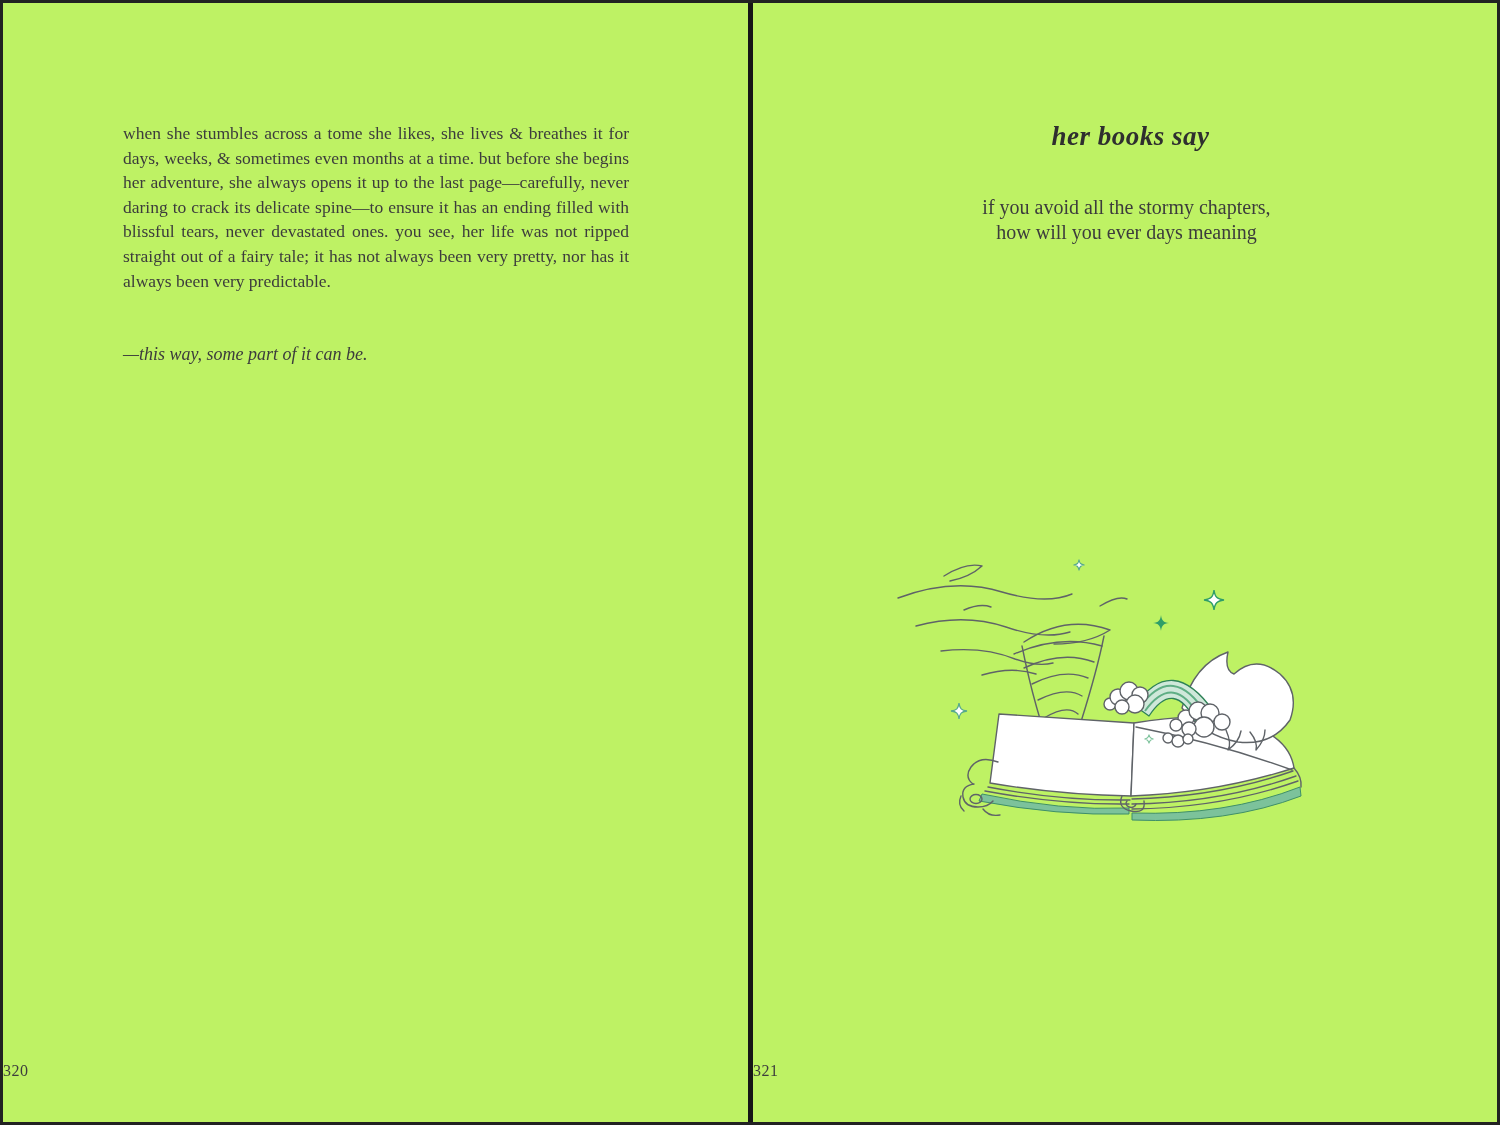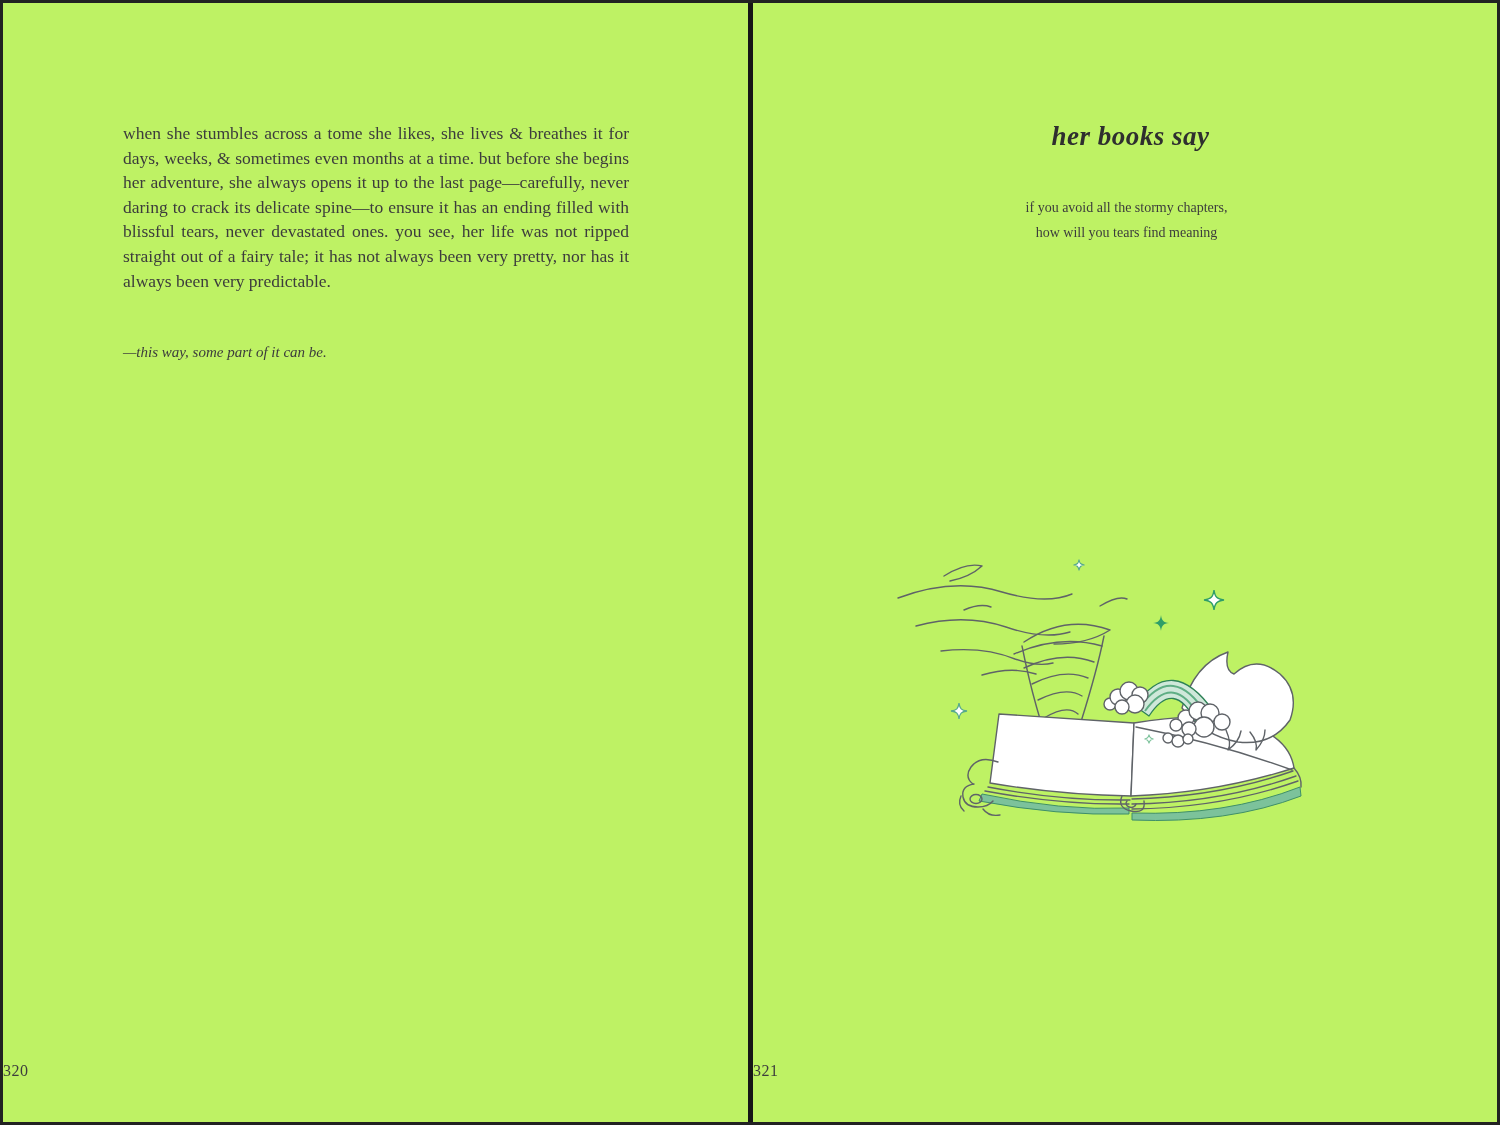--- a/index.html
+++ b/index.html
@@ -22,36 +22,36 @@
     background: #161616;
   }
   .prose {
     position: absolute; left: 120px; top: 118px; width: 506px;
     font-size: 17.5px; line-height: 24.6px;
     text-align: justify; text-justify: inter-word;
     color: #3c3c3c;
   }
   .attribution {
     position: absolute; left: 120px; top: 341px; width: 506px;
-    font-size: 15px; font-style: italic; color: #3c3c3c; font-family: Liberation Serif, serif;
+    font-size: 18px; font-style: italic; color: #3c3c3c; font-family: Liberation Serif, serif;
   }
   .pagenum {
     position: absolute; bottom: 42px; left: 0; width: 100%;
     font-size: 16px; color: #3d3d3d;
     letter-spacing: 0.5px;
   }
   .chapter-title {
     position: absolute; top: 114px; left: 0; width: 100%; margin: 4px;
     text-align: center;
     font-size: 27px; font-style: italic; font-weight: 700;
     letter-spacing: 0.5px; color: #2f2f2f;
   }
   .poem {
     position: absolute; top: 192px; left: 0; width: 100%;
-    text-align: center; font-size: 14px; line-height: 25.4px;
+    text-align: center; font-size: 20px; line-height: 25.4px;
     color: #3c3c3c;
   }
   .illustration {
     position: absolute; left: 133px; top: 543px;
     width: 440px; height: 280px;
   }
   .sketch { stroke: #5f6368; stroke-width: 1.4; fill: none;
             stroke-linecap: round; stroke-linejoin: round; }
   .sketch-fill { fill: #ffffff; stroke: #5f6368; stroke-width: 1.4;
             stroke-linecap: round; stroke-linejoin: round; }
@@ -67,21 +67,21 @@
     <div class="pagenum">320</div>
   </section>
 
   <div class="spine"></div>
 
   <section class="page page-right">
     <h1 class="chapter-title">her books say</h1>
 
     <div class="poem">
       <div>if you avoid all the stormy chapters,</div>
-      <div>how will you tears find meaning</div>
+      <div>how will you ever days meaning</div>
     </div>
 
     <div class="illustration">
       <svg width="440" height="280" viewBox="0 0 440 280" xmlns="http://www.w3.org/2000/svg">
         <defs>
           <path id="spk" d="M0,-10 C0.9,-3 3,-0.9 10,0 C3,0.9 0.9,3 0,10 C-0.9,3 -3,0.9 -10,0 C-3,-0.9 -0.9,-3 0,-10 Z"></path>
         </defs>
 
         <g class="sketch">
           <path d="M58,30 q22,-14 38,-10 q-12,11 -32,15"></path>

